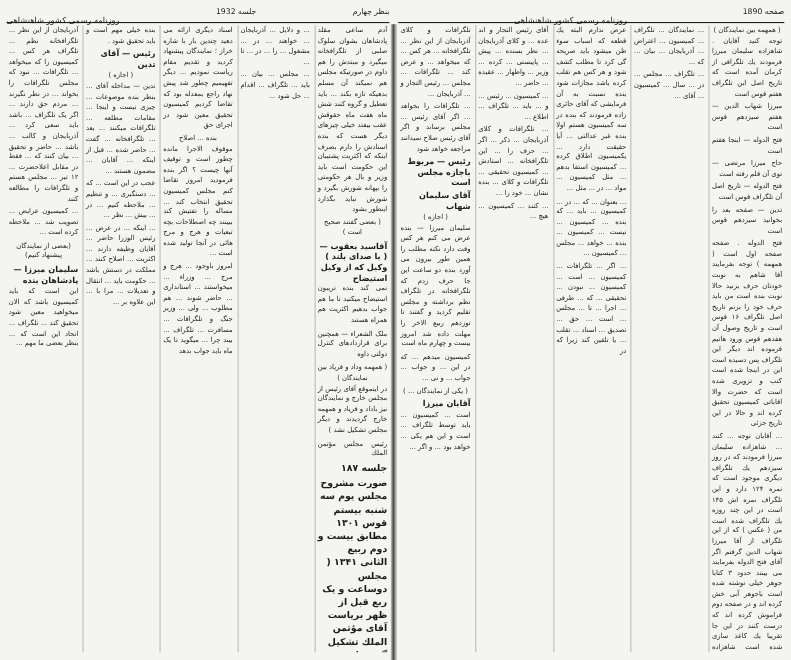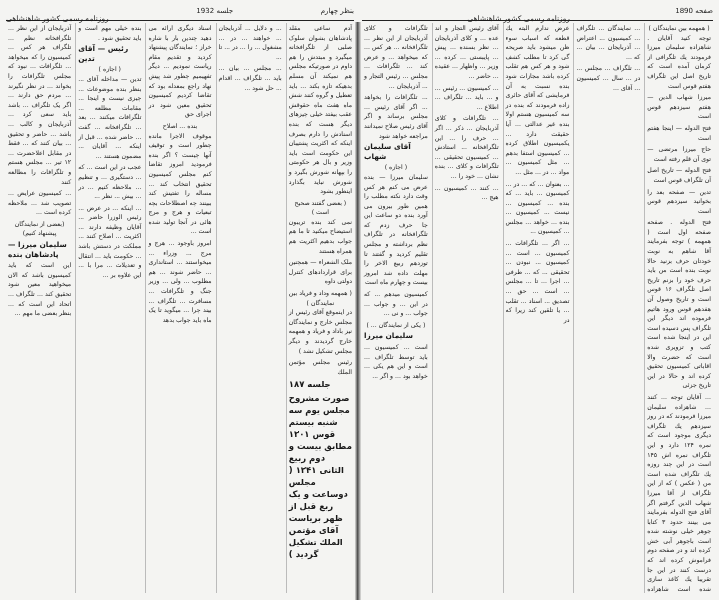--- a/index.html
+++ b/index.html
@@ -27,40 +27,41 @@
   .rule { height: 1px; background: #222; margin: 2px 0 2px 0; }
   .cols { display: flex; flex-direction: row-reverse; height: 570px; gap: 2px; }
   .col {
     flex: 1; direction: rtl; text-align: justify;
     font-size: 6.2px; line-height: 9.6px; overflow: hidden;
     border-left: 0.5px solid #bbb; padding: 0 2px;
     font-family: "DejaVu Sans", sans-serif;
   }
   .cols .col:last-child { border-left: none; }
   .col p { margin: 0 0 2px 0; }
-  .col .speaker { font-weight: bold; font-size: 7.4px; display: block; text-align: left; margin: 2px 0 1px; }
-  .col .heading { font-weight: bold; font-size: 8.5px; line-height: 12px; text-align: left; display: block; margin: 2px 0; }
+  .col .speaker { font-weight: bold; font-size: 7.4px; display: block; text-align: right; margin: 2px 0 1px; }
+  .col .heading { font-weight: bold; font-size: 8.5px; line-height: 12px; text-align: right; display: block; margin: 2px 0; }
   .col .center { text-align: center; display: block; }
 </style>
 </head>
 <body>
 
 <div class="spread">
 
   <div class="page left">
     <div class="header">
       <span>بنظر چهارم</span>
       <span>جلسه 1932</span>
       <span class="title">روزنامه رسمی کشور شاهنشاهی</span>
     </div>
     <div class="rule"></div>
     <div class="cols" id="left-cols">
         <div class="col">
           <p>آدم ساعی مقلد پادشاهان بشوان سلوک صلبی از تلگرافخانه میگیرد و مبتدش را هم داوم در صورتیکه مجلس هم نمیکند آن مسلم بدهیکه تازه بکند ... باید تعطیل و گروه کنند شش ماه هفت ماه حقوقش عقب بیفتد خیلی چیزهای دیگر هست که بنده اسنادش را دارم بصرف اینکه که اکثریت پشتیبان این حکومت است باید وزیر و بال هر حکومتی را بپهانه شورش بگیرد و شورش نباید بگذارد اینطور بشود</p>
           <span class="center">( بعضی گفتند صحیح است )</span>
+          <span class="speaker">آقاسید یعقوب — ( با صدای بلند ) وکیل که از وکیل استیضاح</span>
           <p>نمی کند بنده تریبون استیضاح میکنید تا ما هم جواب بدهیم اکثریت هم همراه هستند</p>
           <p>ملک الشعراء — همچنین برای قراردادهای کنترل دولتی داوه</p>
           <span class="center">( همهمه وداد و فریاد بین نمایندگان )</span>
           <p>در اینموقع آقای رئیس از مجلس خارج و نمایندگان نیز باداد و فریاد و همهمه خارج گردیدند و دیگر مجلس تشکیل نشد )</p>
           <p>رئیس مجلس مؤتمن الملك</p>
           <span class="heading">جلسه ۱۸۷</span>
           <span class="heading">صورت مشروح مجلس یوم سه شنبه بیستم قوس ۱۳۰۱ مطابق بیست و دوم ربیع الثانی ۱۳۴۱ ( مجلس دوساعت و یک ربع قبل از ظهر بریاست آقای مؤتمن الملك تشکیل گردید )</span>
         </div>
         <div class="col">
           <p>... و دلایل ... آذربایجان ... خواهند ... در ... مشغول ... را ... در ... تا ...</p>
@@ -122,24 +123,25 @@
         </div>
         <div class="col">
           <p>آقای رئیس التجار و اند عده ... و کلای آذربایجان ... نظر بسنده ... پیش ... پایبستی ... کرده ... وزیر ... واظهار ... عقیده ... حاضر ...</p>
           <p>... کمیسیون ... رئیس ... و ... باید ... تلگراف ... اطلاع ...</p>
           <p>... تلگرافات و کلای آذربایجان ... ذکر ... اگر ... حرف را ... این تلگرافخانه ... استادش ... کمیسیون تحقیقی ... تلگرافات و کلای ... بنده نشان ... خود را ...</p>
           <p>... کنند ... کمیسیون ... هیچ ...</p>
         </div>
         <div class="col">
           <p>تلگرافات و کلای آذربایجان از این نظر ... تلگرافخانه ... هر کس ... که میخواهد ... و عرض کند ... تلگرافات ... مجلس ... رئیس التجار و ... آذربایجان ...</p>
           <p>... تلگرافات را بخواهد ... اگر آقای رئیس ... مجلس برساند و اگر آقای رئیس صلاح نمیدانند مراجعه خواهد شود</p>
+          <span class="speaker">رئیس — مربوط باجازه مجلس است</span>
           <span class="speaker">آقای سلیمان شهاب</span>
           <span class="center">( اجازه )</span>
           <p>سلیمان میرزا — بنده عرض می کنم هر کس وقت دارد نکته مطلب را همین طور بیرون می آورد بنده دو ساعت این جا حرف زدم که تلگرافخانه در تلگراف نظم برداشته و مجلس تقلیم کردید و گفتند تا توزدهم ربیع الاخر را مهلت داده شد امروز بیست و چهارم ماه است</p>
           <p>کمیسیون میدهم ... که در این ... و جواب ... جواب ... و نی ...</p>
           <span class="center">( یکی از نمایندگان ... )</span>
-          <span class="speaker">سلیمان میرزا</span>
+          <span class="speaker">آقایان میرزا</span>
           <p>است ... کمیسیون ... باید توسط تلگراف ... است و این هم یکی ... خواهد بود ... و اگر ...</p>
         </div>
       </div>
   </div>
 
 </div>
 
 </body></html>

